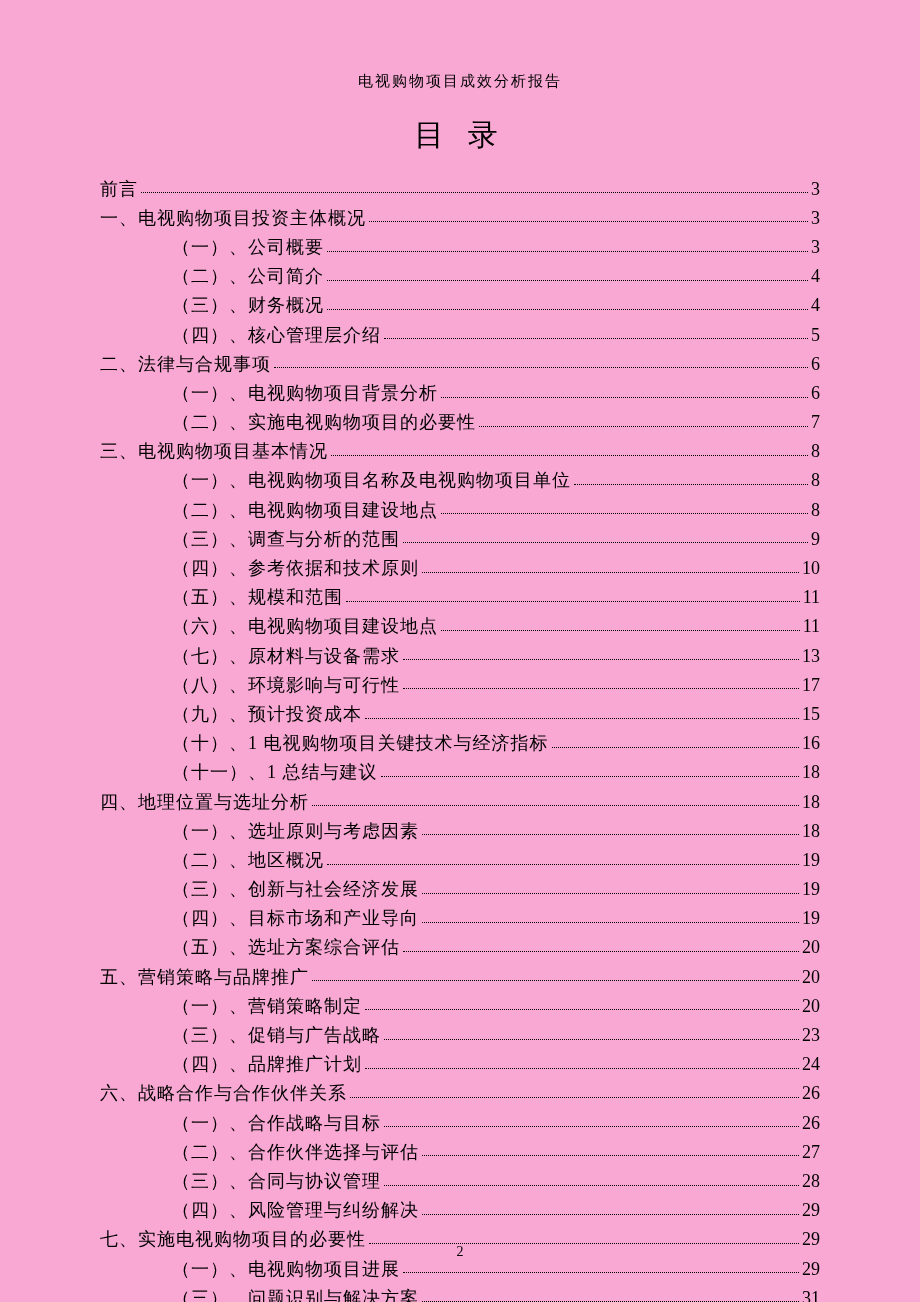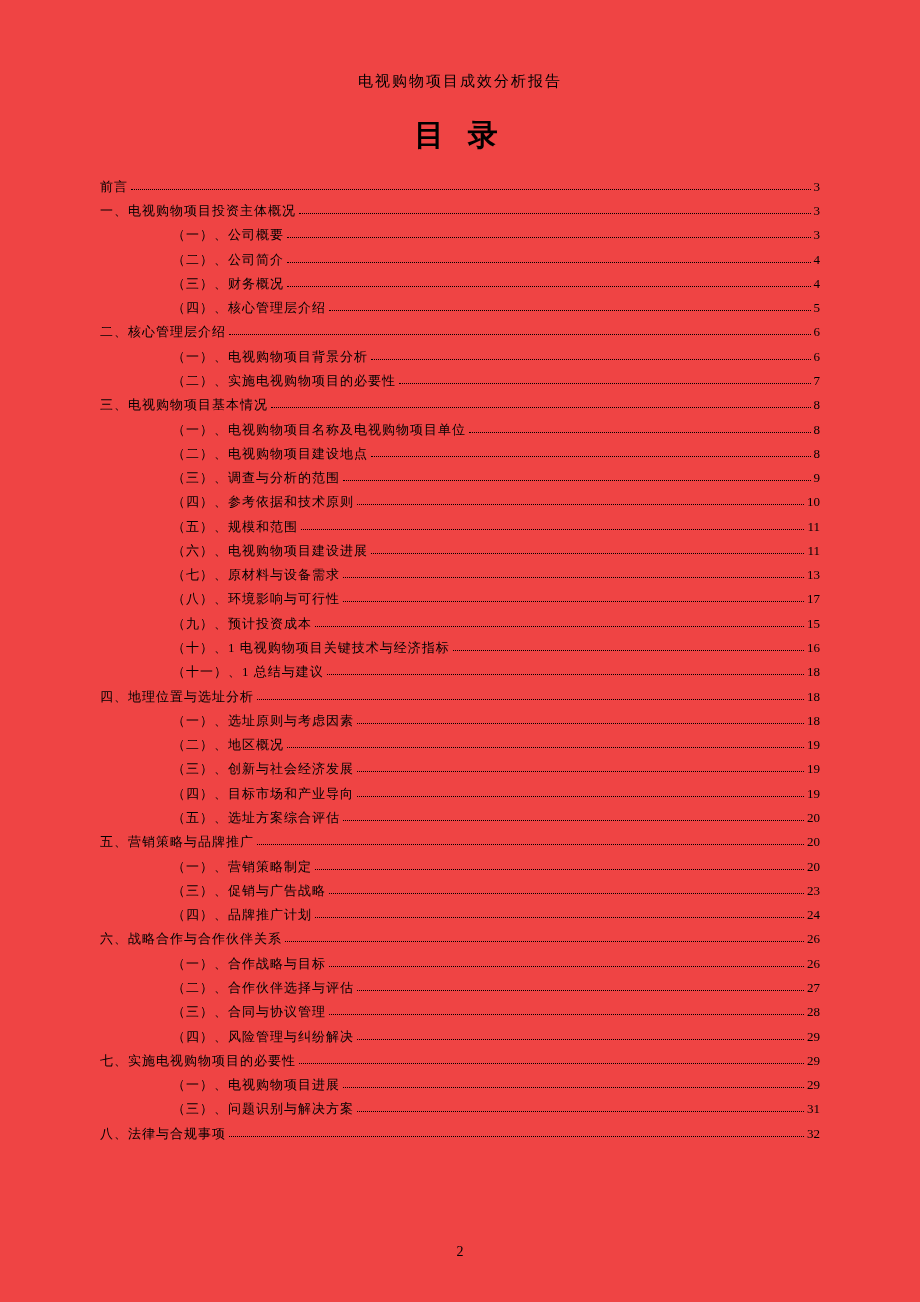--- a/index.html
+++ b/index.html
@@ -5,42 +5,42 @@
   body {
     margin: 0;
     background: #ffffff;
     font-family: "SimSun", "宋体", serif;
     color: #000;
   }
   .page {
     width: 920px;
     height: 1302px;
     margin: 0 auto;
-    background: #ef4444;
+    background: #f9a8d4;
     position: relative;
     box-sizing: border-box;
     padding: 72px 100px 40px 100px;
   }
   .header-title {
     text-align: center;
     font-size: 15px;
     letter-spacing: 2px;
     margin-bottom: 24px;
   }
   .main-title {
     text-align: center;
     font-size: 30px;
-    font-weight: bold;
+    font-weight: normal;
     letter-spacing: 8px;
     margin-bottom: 18px;
   }
   .toc-line {
     display: flex;
-    align-items: flex-end;
-    font-size: 13px;
+    align-items: flex-start;
+    font-size: 18px;
     line-height: 1.0;
     margin: 0;
     padding: 5.6px 0;
     white-space: nowrap;
   }
   .toc-label {
     flex: 0 0 auto;
     letter-spacing: 1px;
   }
   .toc-dots {
@@ -95,21 +95,21 @@
         <span class="toc-label">（三）、财务概况</span>
         <span class="toc-dots"></span>
         <span class="toc-page">4</span>
       </div>
       <div class="toc-line level-2">
         <span class="toc-label">（四）、核心管理层介绍</span>
         <span class="toc-dots"></span>
         <span class="toc-page">5</span>
       </div>
       <div class="toc-line level-1">
-        <span class="toc-label">二、核心管理层介绍</span>
+        <span class="toc-label">二、法律与合规事项</span>
         <span class="toc-dots"></span>
         <span class="toc-page">6</span>
       </div>
       <div class="toc-line level-2">
         <span class="toc-label">（一）、电视购物项目背景分析</span>
         <span class="toc-dots"></span>
         <span class="toc-page">6</span>
       </div>
       <div class="toc-line level-2">
         <span class="toc-label">（二）、实施电视购物项目的必要性</span>
@@ -140,21 +140,21 @@
         <span class="toc-label">（四）、参考依据和技术原则</span>
         <span class="toc-dots"></span>
         <span class="toc-page">10</span>
       </div>
       <div class="toc-line level-2">
         <span class="toc-label">（五）、规模和范围</span>
         <span class="toc-dots"></span>
         <span class="toc-page">11</span>
       </div>
       <div class="toc-line level-2">
-        <span class="toc-label">（六）、电视购物项目建设进展</span>
+        <span class="toc-label">（六）、电视购物项目建设地点</span>
         <span class="toc-dots"></span>
         <span class="toc-page">11</span>
       </div>
       <div class="toc-line level-2">
         <span class="toc-label">（七）、原材料与设备需求</span>
         <span class="toc-dots"></span>
         <span class="toc-page">13</span>
       </div>
       <div class="toc-line level-2">
         <span class="toc-label">（八）、环境影响与可行性</span>

